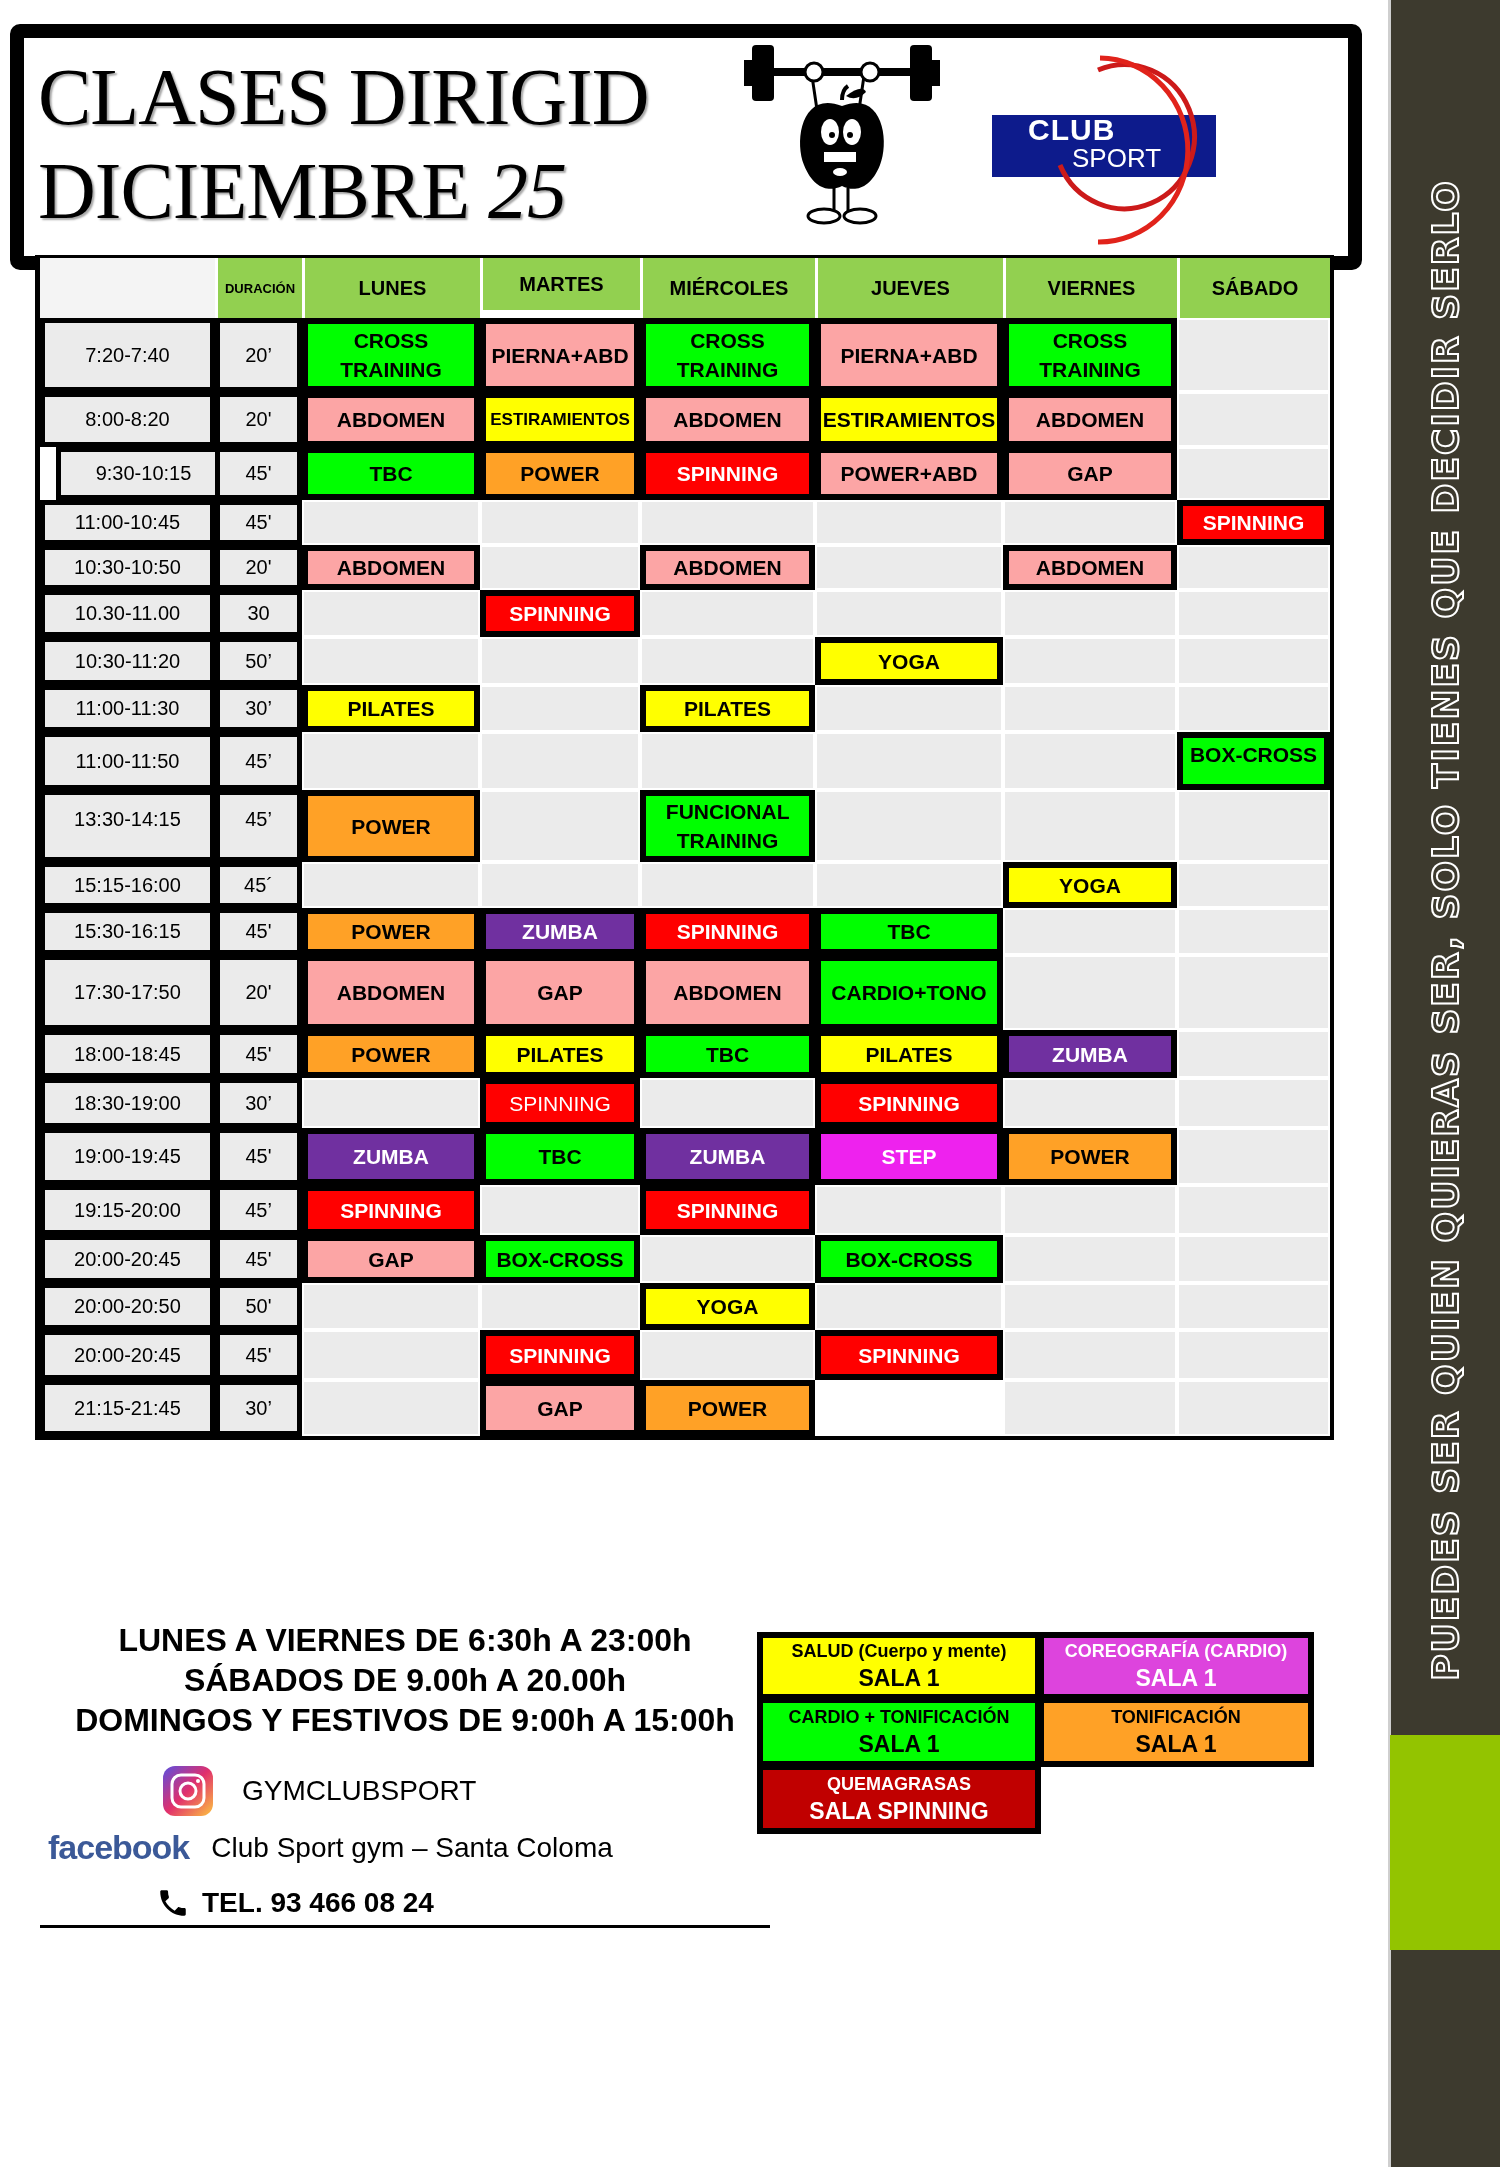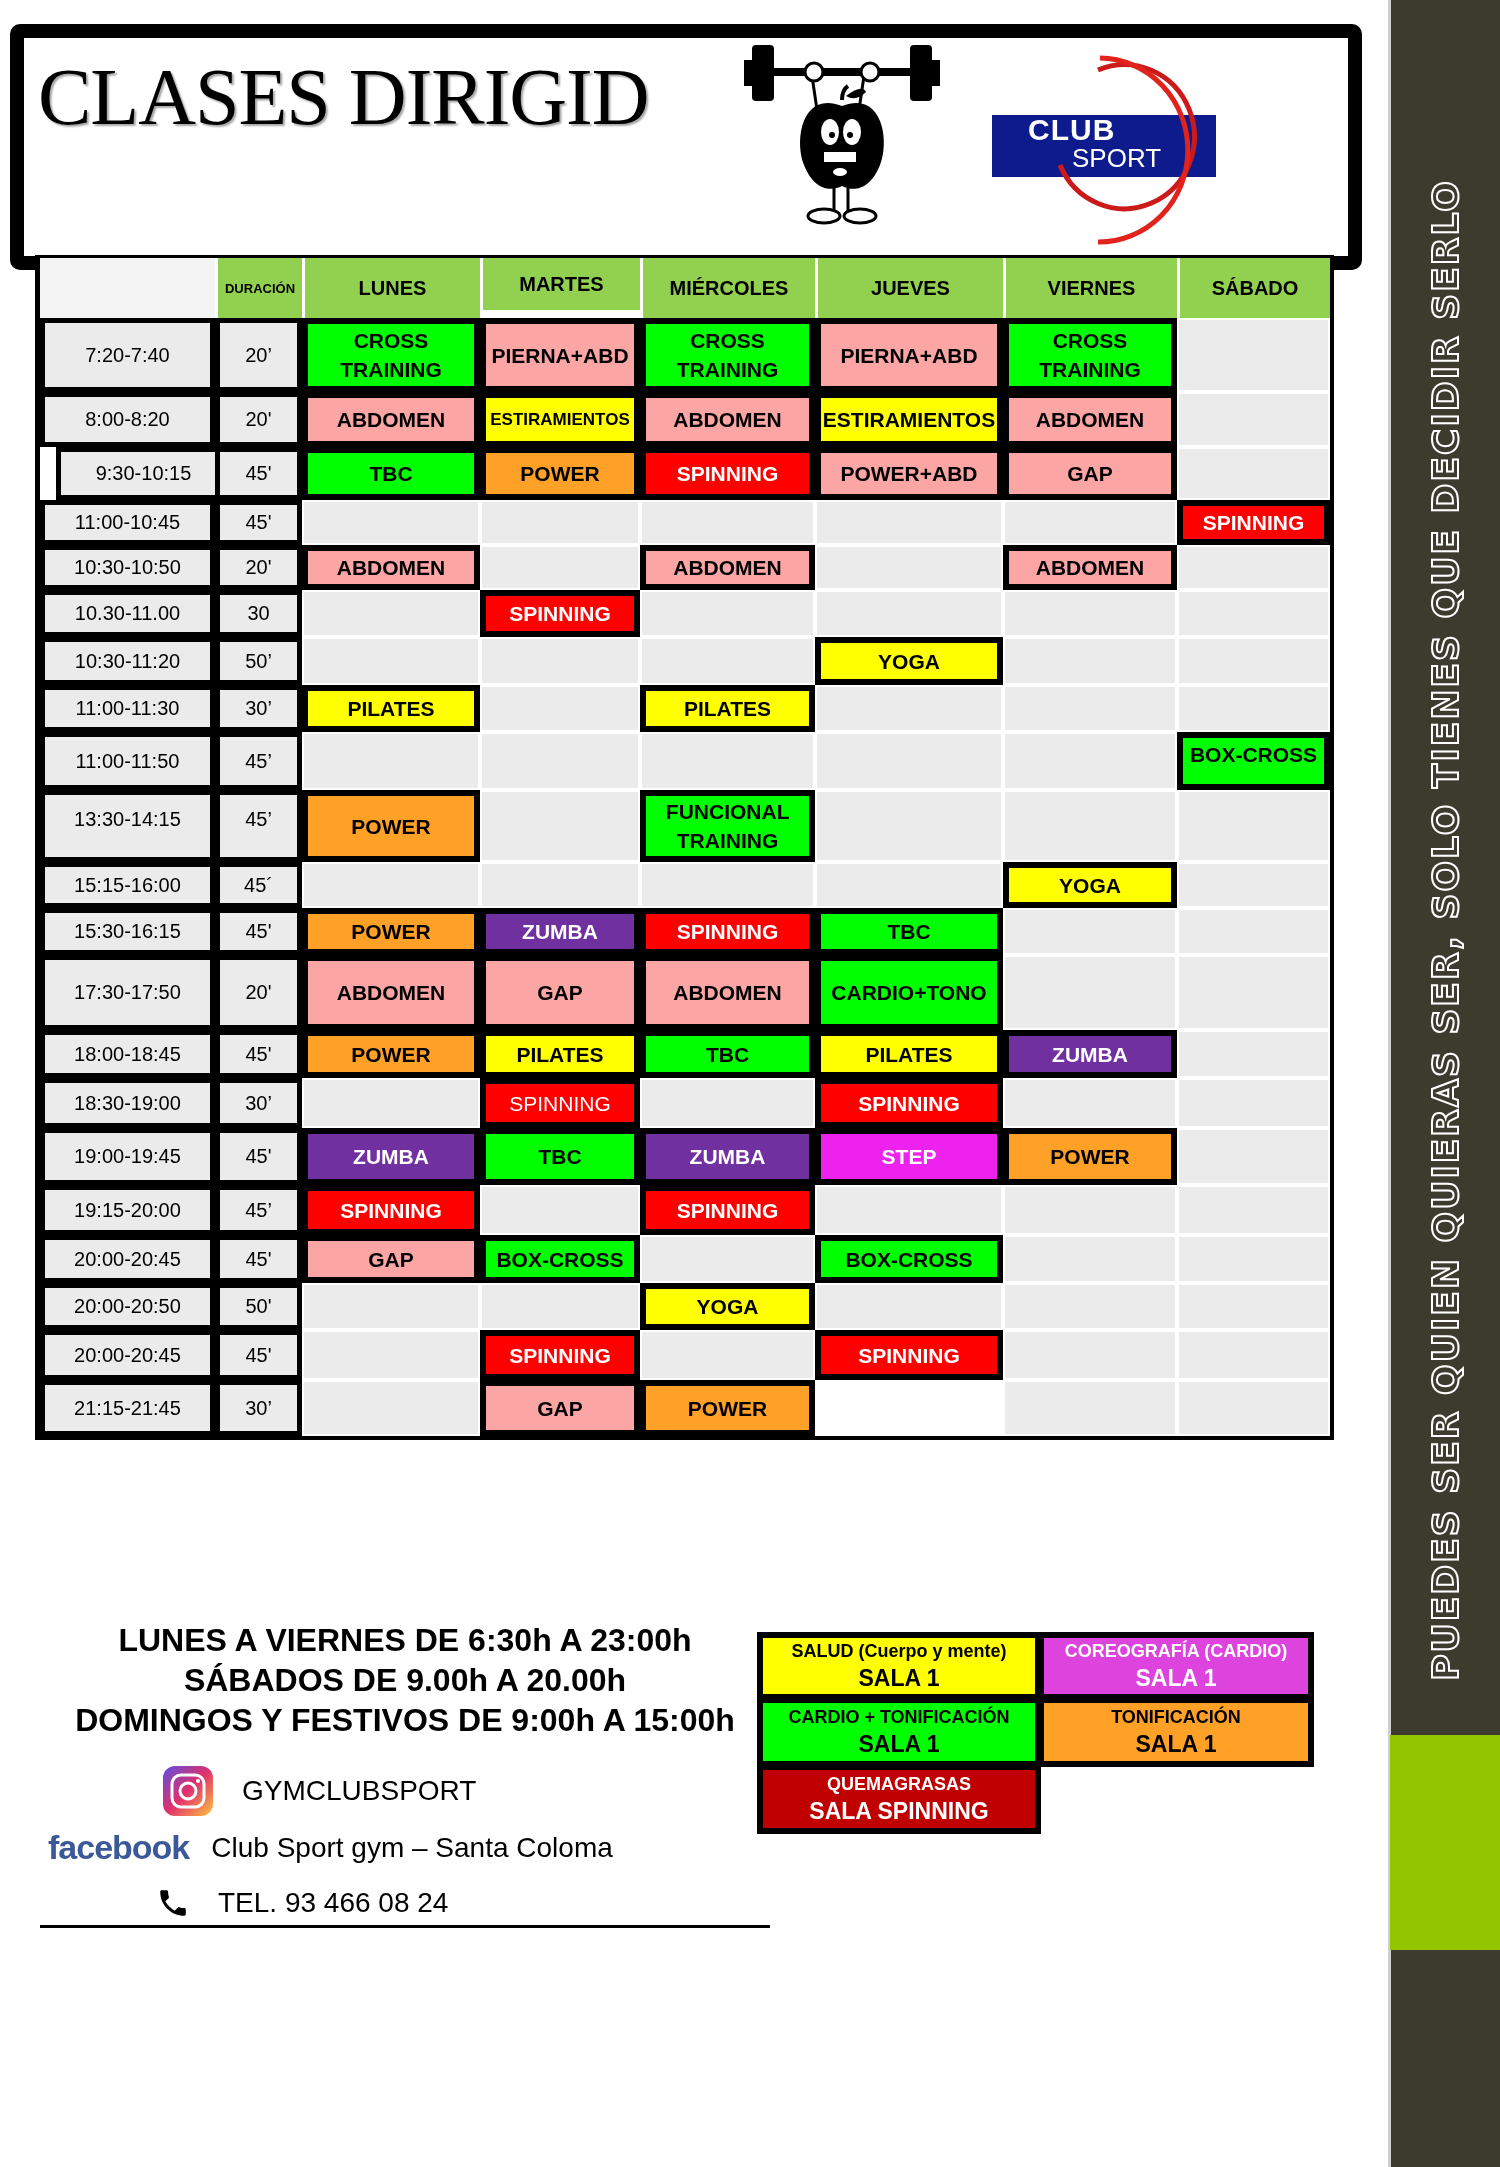--- a/index.html
+++ b/index.html
@@ -55,20 +55,21 @@
 
 <div id="sidebar" class="abs"></div>
 <div id="sidebar-green" class="abs"></div>
 <div id="slogan" class="abs">
     <span>PUEDES SER QUIEN QUIERAS SER, SOLO TIENES QUE DECIDIR SERLO</span>
   </div>
 
 <div id="title-frame" class="abs"></div>
 <div id="title-text" class="abs">
   <span class="l2">CLASES DIRIGID</span>
+  <span class="l2"><span>DICIEMBRE </span><span class="year">25</span></span>
 </div>
 
 <svg id="mascot" class="abs" viewBox="0 0 200 190">
   <rect x="10" y="28" width="180" height="8" fill="#000"></rect>
   <rect x="2" y="20" width="8" height="26" fill="#000"></rect>
   <rect x="10" y="5" width="22" height="56" rx="4" fill="#000"></rect>
   <rect x="190" y="20" width="8" height="26" fill="#000"></rect>
   <rect x="168" y="5" width="22" height="56" rx="4" fill="#000"></rect>
   <path d="M70 36 L78 90 M122 36 L114 90" stroke="#000" stroke-width="3" fill="#fff"></path>
   <circle cx="72" cy="32" r="9" fill="#fff" stroke="#000" stroke-width="3"></circle>
@@ -303,21 +304,21 @@
   <span style="margin-left:28px;">GYMCLUBSPORT</span>
 </div>
 <div class="social-row" style="left:48px;top:1828px;">
   <span style="color:#3b5998;font-weight:bold;font-size:34px;letter-spacing:-1px;">facebook</span>
   <span style="margin-left:22px;">Club Sport gym – Santa Coloma</span>
 </div>
 <div class="social-row" style="left:156px;top:1886px;">
   <svg width="34" height="34" viewBox="0 0 24 24">
     <path d="M6.6 10.8c1.4 2.8 3.8 5.1 6.6 6.6l2.2-2.2c.3-.3.7-.4 1-.2 1.1.4 2.3.6 3.6.6.6 0 1 .4 1 1V20c0 .6-.4 1-1 1C10.6 21 3 13.4 3 4c0-.6.4-1 1-1h3.5c.6 0 1 .4 1 1 0 1.3.2 2.5.6 3.6.1.3 0 .7-.2 1L6.6 10.8z" fill="#000"></path>
   </svg>
-  <span style="margin-left:28px;">TEL.  93 466 08 24</span>
+  <span style="margin-left:12px;font-weight:bold;">TEL.  93 466 08 24</span>
 </div>
 <div id="divider" class="abs"></div>
 
 <div id="legend" class="abs">
     <div class="leg" style="left: 0px; top: 0px; width: 284px; height: 68px; background: rgb(255, 255, 0); color: rgb(0, 0, 0);">
       <div class="t1">SALUD (Cuerpo y mente)</div>
       <div class="t2">SALA 1</div>
     </div>
     <div class="leg" style="left: 281px; top: 0px; width: 276px; height: 68px; background: rgb(221, 68, 221); color: rgb(255, 255, 255); align-items: center;">
       <div class="t1">COREOGRAFÍA (CARDIO)</div>

